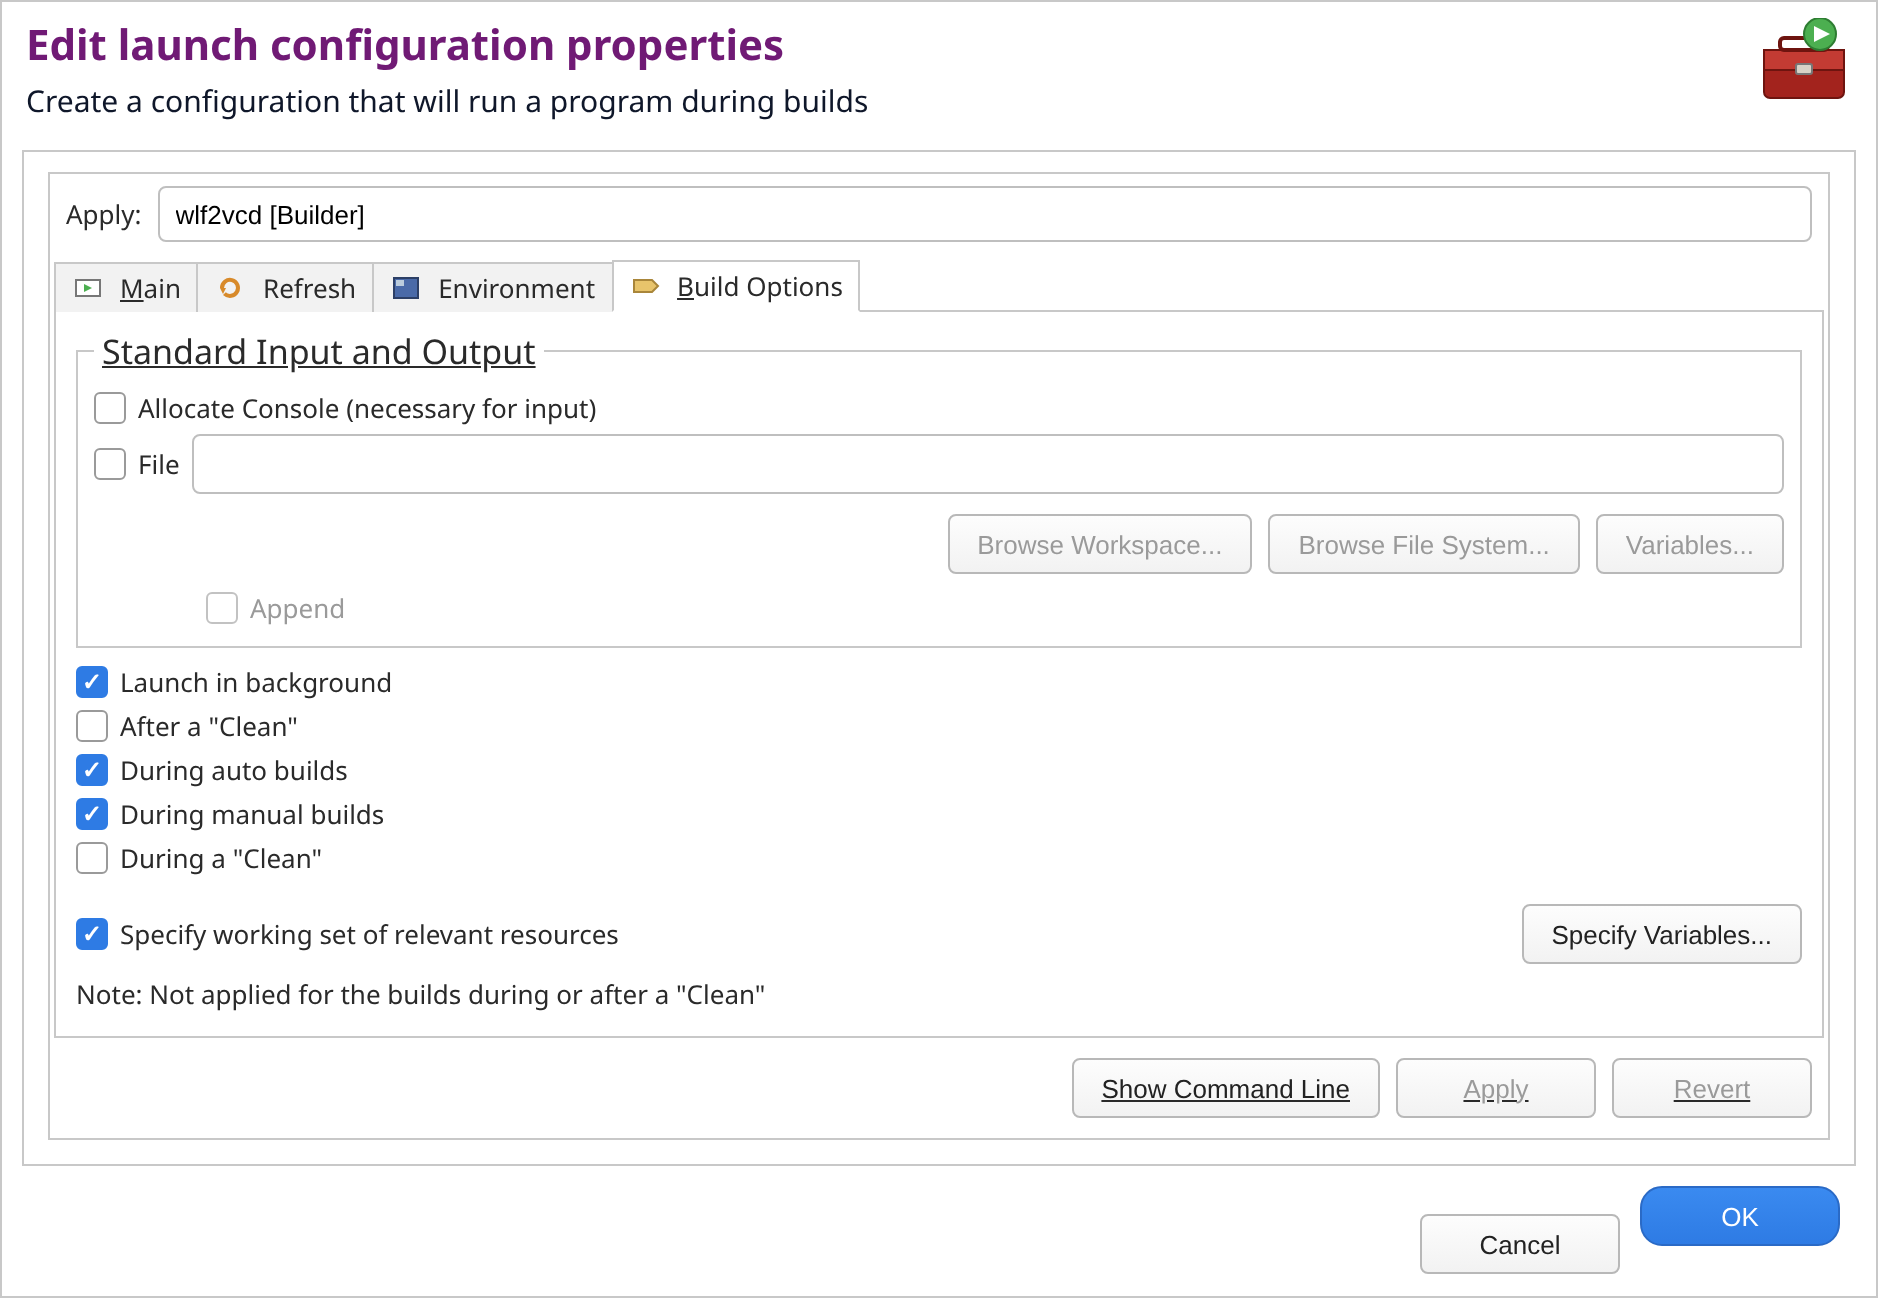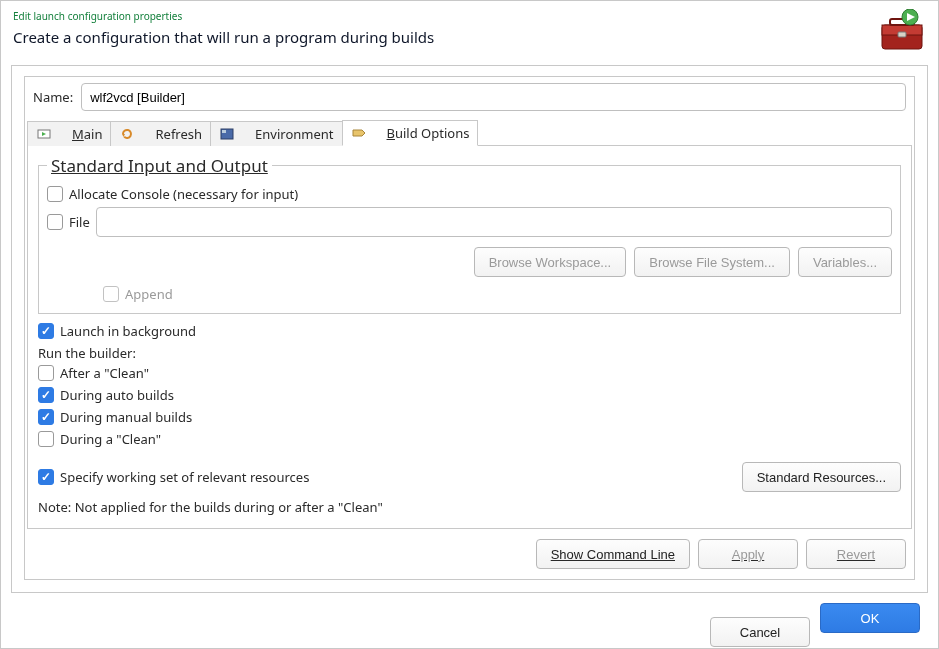--- a/index.html
+++ b/index.html
@@ -20,23 +20,23 @@
       border: 1px solid #c8c8c8;
     }
     .header {
       background: #fff;
       padding: 8px 12px 6px 12px;
       display: flex;
       justify-content: space-between;
       align-items: flex-start;
     }
     .header-text h1 {
-      font-size: 10px;
-      font-weight: 400;
-      color: #15803d;
+      font-size: 21px;
+      font-weight: 700;
+      color: #701a75;
       margin-bottom: 4px;
     }
     .header-text p {
       font-size: 15px;
       color: #0f172a;
     }
     .header-icon { position: relative; width: 56px; height: 42px; margin-right:2px;}
     .toolbox-svg { width: 56px; height: 42px; }
     .main {
       margin: 8px 10px 0 10px;
@@ -69,21 +69,21 @@
       align-items: flex-end;
       margin-top: 8px;
       border-bottom: 1px solid #c8c8c8;
       gap: 0;
       margin-left:-6px;
       margin-right:-6px;
     }
     .tab {
       display: flex;
       align-items: center;
-      gap: 20px;
+      gap: 8px;
       padding: 3px 8px;
       background: #f2f2f2;
       border: 1px solid #c8c8c8;
       border-bottom: none;
       margin-right: -1px;
       cursor: default;
       position: relative;
       top: 1px;
     }
     .tab.active {
@@ -165,20 +165,21 @@
       cursor: default;
       display:flex;
       align-items:center;
     }
     .btn.disabled { color: #9a9a9a; }
     .btn.primary {
       background: linear-gradient(#3a8af0, #2e7be4);
       color: #fff;
       border-color: #2a6ac6;
       padding: 0 24px;
+      border-radius: 11px;
     }
     .append-indent{ margin-left:56px; }
     .note-text{ margin-top:6px; }
     .spacer{ flex:1 1 auto; }
     .footer {
       display: flex;
       justify-content: flex-end;
       gap: 10px;
       padding: 10px 18px 14px 10px;
     }
@@ -202,21 +203,21 @@
         <circle cx="42" cy="8" r="8" fill="#4caf50" stroke="#2e7d32"></circle>
         <polygon points="39,4 39,12 47,8" fill="#fff"></polygon>
       </svg>
     </div>
   </div>
 
   <div class="main">
     <div class="main-upper">
 
       <div class="row">
-        <span>Name:</span>
+        <span>Apply:</span>
         <input class="name-input" type="text" value="wlf2vcd [Builder]" style="">
       </div>
 
       <div class="tabstrip">
         <div class="tab">
           <span class="tab-icon">
             <svg width="16" height="16" viewBox="0 0 16 16">
                 <rect x="2" y="4" width="12" height="8" fill="#fff" stroke="#777"></rect>
                 <polygon points="6,6 6,10 10,8" fill="#4caf50"></polygon>
               </svg>
@@ -273,21 +274,20 @@
             <span class="fake-check disabled"></span>
             <span style="color:#9a9a9a;">Append</span>
           </div>
         </fieldset>
 
         <div class="checkbox-row">
           <span class="fake-check checked"></span>
           <span>Launch in background</span>
         </div>
 
-        <div style="margin-top:2px;">Run the builder:</div>
 
         <div class="checkbox-row">
           <span class="fake-check"></span>
           <span>After a "Clean"</span>
         </div>
         <div class="checkbox-row">
           <span class="fake-check checked"></span>
           <span>During auto builds</span>
         </div>
         <div class="checkbox-row">
@@ -298,21 +298,21 @@
           <span class="fake-check"></span>
           <span>During a "Clean"</span>
         </div>
 
         <div class="row" style="margin-top:12px;">
           <div class="checkbox-row">
             <span class="fake-check checked"></span>
             <span>Specify working set of relevant resources</span>
           </div>
           <div class="spacer"></div>
-          <button class="btn">Standard Resources...</button>
+          <button class="btn">Specify Variables...</button>
         </div>
 
         <div class="note-text">Note: Not applied for the builds during or after a "Clean"</div>
         <div class="spacer"></div>
       </div>
 
       <div class="btnrow" style="margin-top:10px;text-decoration:underline;">
         <button class="btn">Show Command Line</button>
         <button class="btn disabled" style="min-width:100px; justify-content:center;">Apply</button>
         <button class="btn disabled" style="min-width:100px; justify-content:center;">Revert</button>

